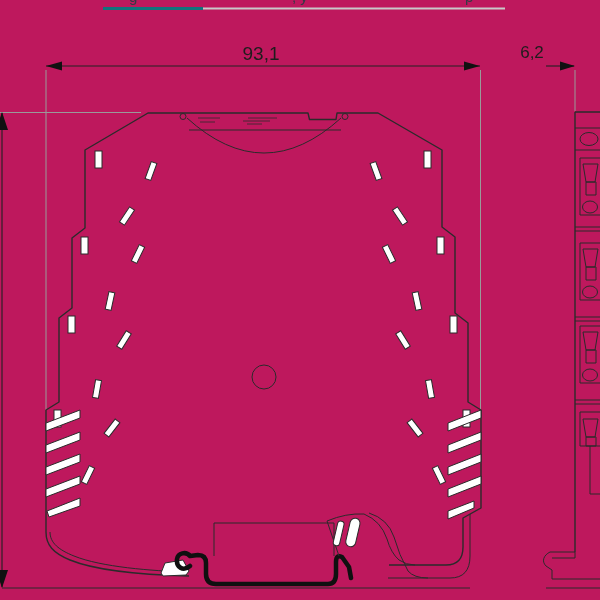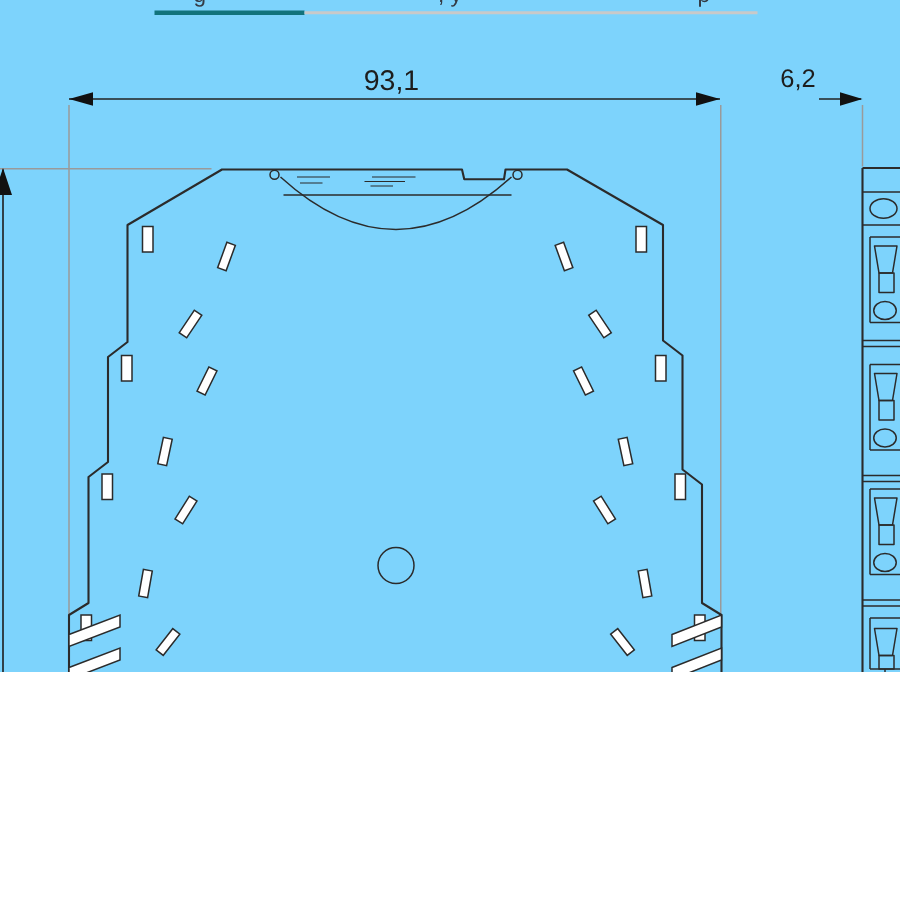--- a/index.html
+++ b/index.html
@@ -1,16 +1,16 @@
 <!DOCTYPE html>
 <html><head>
 <meta charset="utf-8">
 <style>
   html,body{margin:0;padding:0;background:#fff;}
-  #stage{position:relative;width:600px;height:448px;overflow:hidden;background:#7dd3fc;
+  #stage{position:relative;width:600px;height:600px;overflow:hidden;background:#be185d;
          font-family:"Liberation Sans",sans-serif;}
   svg{position:absolute;left:0;top:0;}
   .dimtext{font-family:"Liberation Sans",sans-serif;font-size:19px;fill:#1d1d1d;}
   .dimtext-small{font-family:"Liberation Sans",sans-serif;font-size:17px;fill:#1d1d1d;}
   .fragtext{font-family:"Liberation Sans",sans-serif;font-size:15px;fill:#343b45;}
   .ol{stroke:#2b2b2b;stroke-width:1.4;fill:none;stroke-linejoin:round;}
   .thin{stroke:#2b2b2b;stroke-width:1;fill:none;stroke-linejoin:round;}
   .hair{stroke:#2b2b2b;stroke-width:0.8;fill:none;}
   .ext{stroke:#9a9a9a;stroke-width:1;fill:none;}
   .dim{stroke:#222;stroke-width:1.1;fill:none;}

